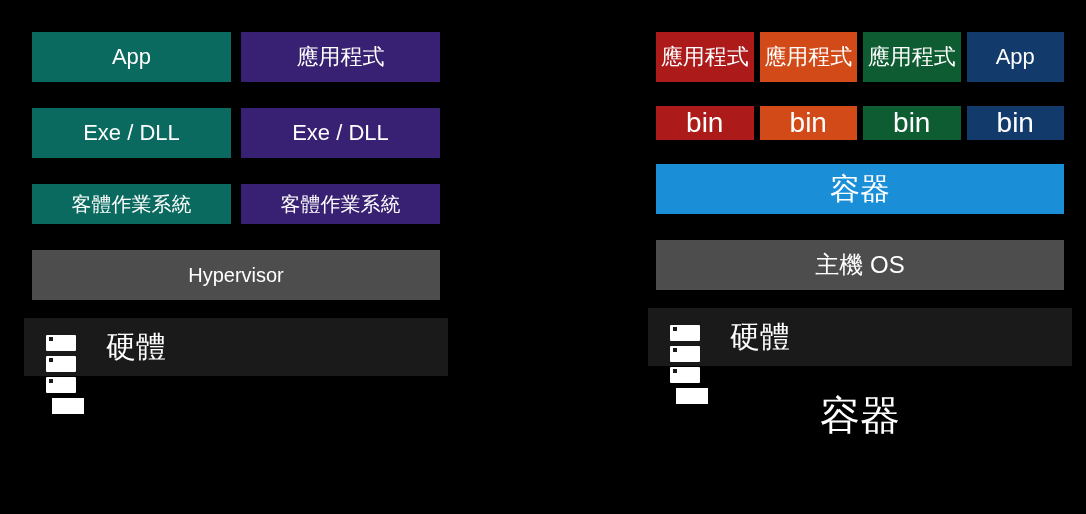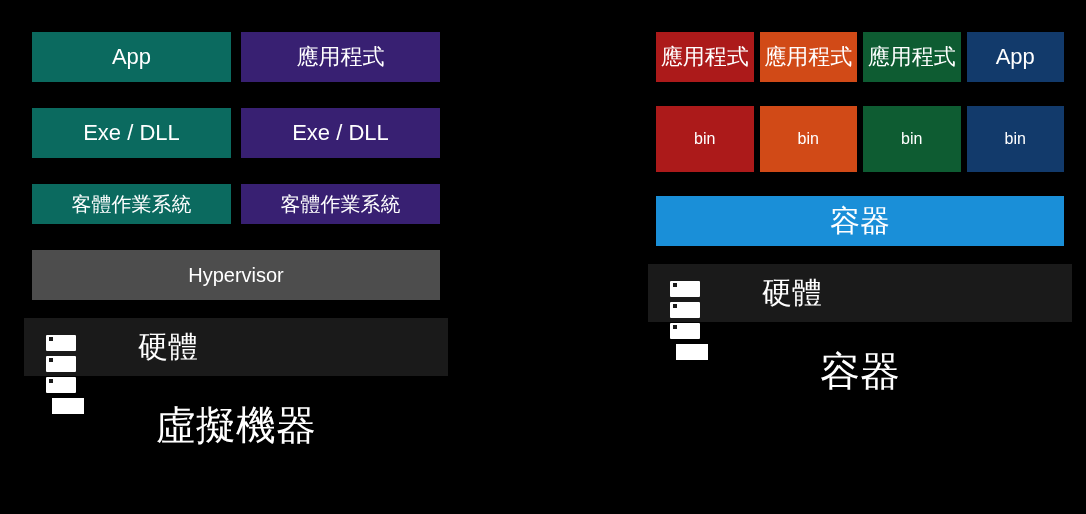--- a/index.html
+++ b/index.html
@@ -49,32 +49,32 @@
   .green-dk { background: #0e5c32; }
   .navy { background: #123a6b; }
   .blue { background: #1a8fd8; }
 
   .hw-row {
     display: flex;
     align-items: center;
     height: 58px;
     background: #1a1a1a;
     padding-left: 14px;
-    gap: 44px;
+    gap: 12px;
   }
   .hw-label { font-size: 30px; padding-left: 10px; }
   .title {
     text-align: center;
     font-size: 40px;
     padding-top: 22px;
     font-weight: 400;
   }
   .apps-row .block { font-size: 22px; height: 50px; }
   .guest-row .block { font-size: 20px; height: 40px; }
-  .bins-row .block { font-size: 16px; height: 66px; }
+  .bins-row .block { font-size: 28px; height: 34px; }
   .container-row .block { font-size: 30px; height: 50px; }
   .host-row .block { font-size: 24px; height: 50px; }
   .hyper-row .block { font-size: 20px; height: 50px; }
 
   
   .server-icon {
     width: 46px; height: 40px;
     display: flex; flex-direction: column; gap: 5px;
   }
   .server-icon .bar {
@@ -117,41 +117,43 @@
         <div class="bar"></div>
           <div class="bar"></div>
           <div class="bar"></div>
         <div class="base">
             <span></span>
             <span></span>
           </div>
       </div>
       <div class="hw-label">硬體</div>
     </div>
-    <div class="title">虛擬機器</div>
   </div>
 
   <div class="spacer"></div>
 
   <div class="col right">
     <div class="row tight apps-row">
       <div class="block quarter red-dk">應用程式</div>
       <div class="block quarter orange">應用程式</div>
       <div class="block quarter green-dk">應用程式</div>
       <div class="block quarter navy">App</div>
     </div>
     <div class="row tight bins-row">
       <div class="block quarter red-dk">bin</div>
       <div class="block quarter orange">bin</div>
       <div class="block quarter green-dk">bin</div>
       <div class="block quarter navy">bin</div>
     </div>
     <div class="row container-row">
       <div class="block full blue">容器</div>
     </div>
+    <div class="row host-row">
+      <div class="block full gray">主機 OS</div>
+    </div>
     <div class="hw-row">
       <div class="server-icon">
         <div class="bar"></div>
           <div class="bar"></div>
           <div class="bar"></div>
         <div class="base">
             <span></span>
             <span></span>
           </div>
       </div>

